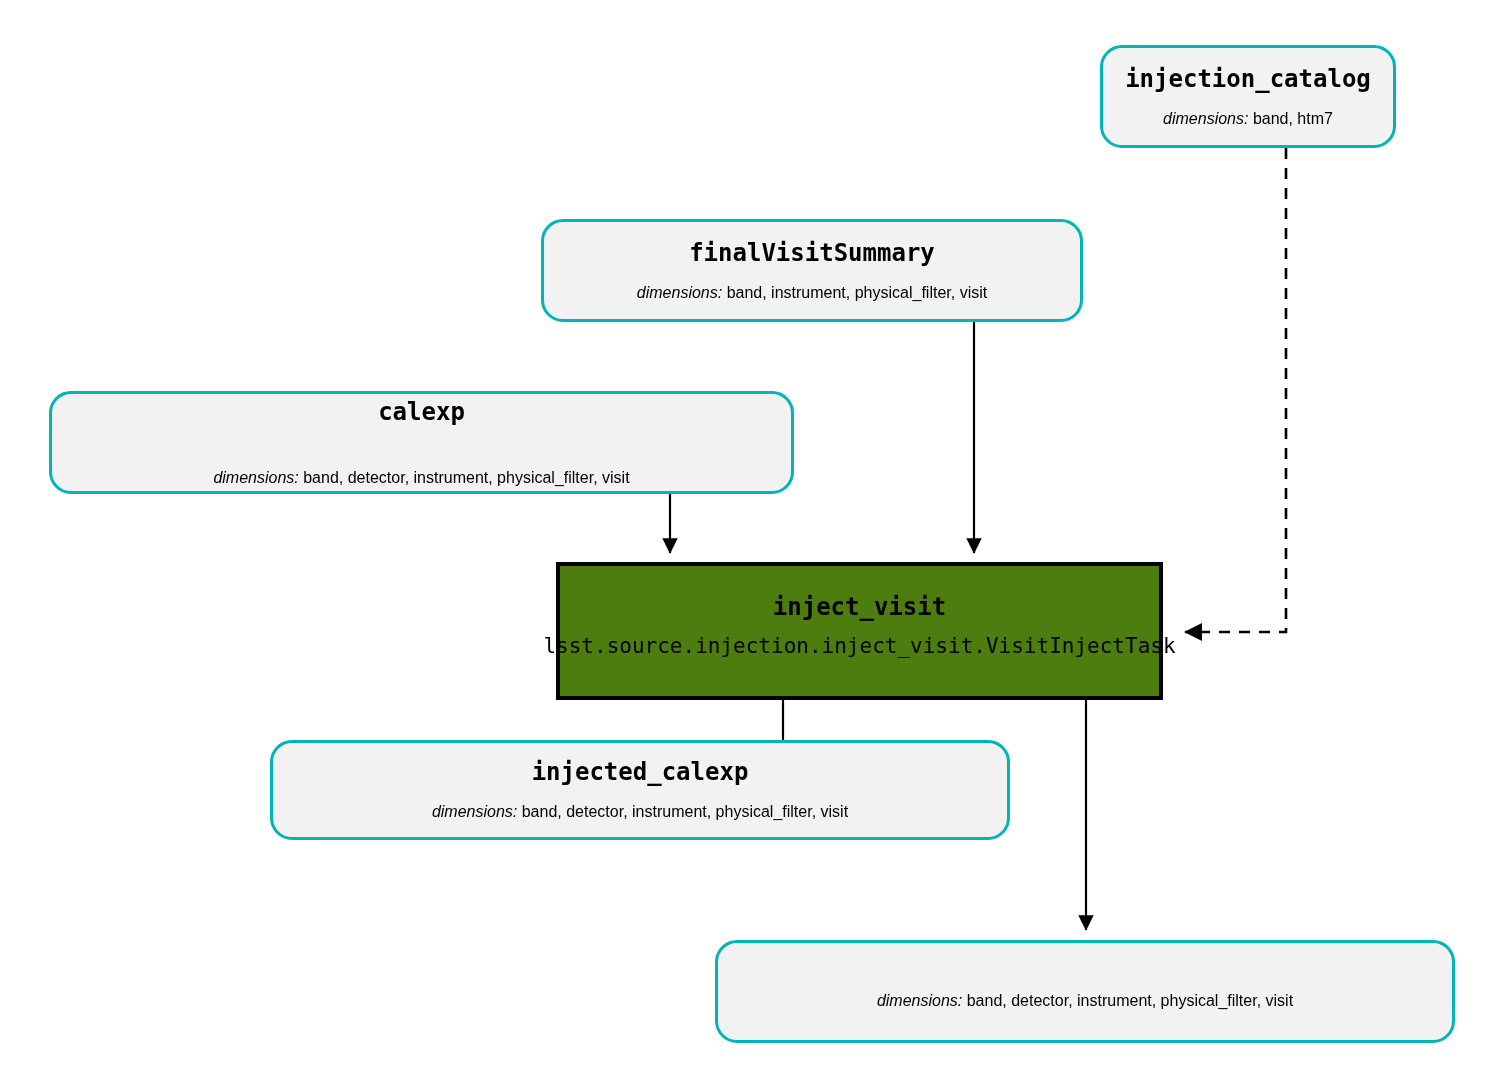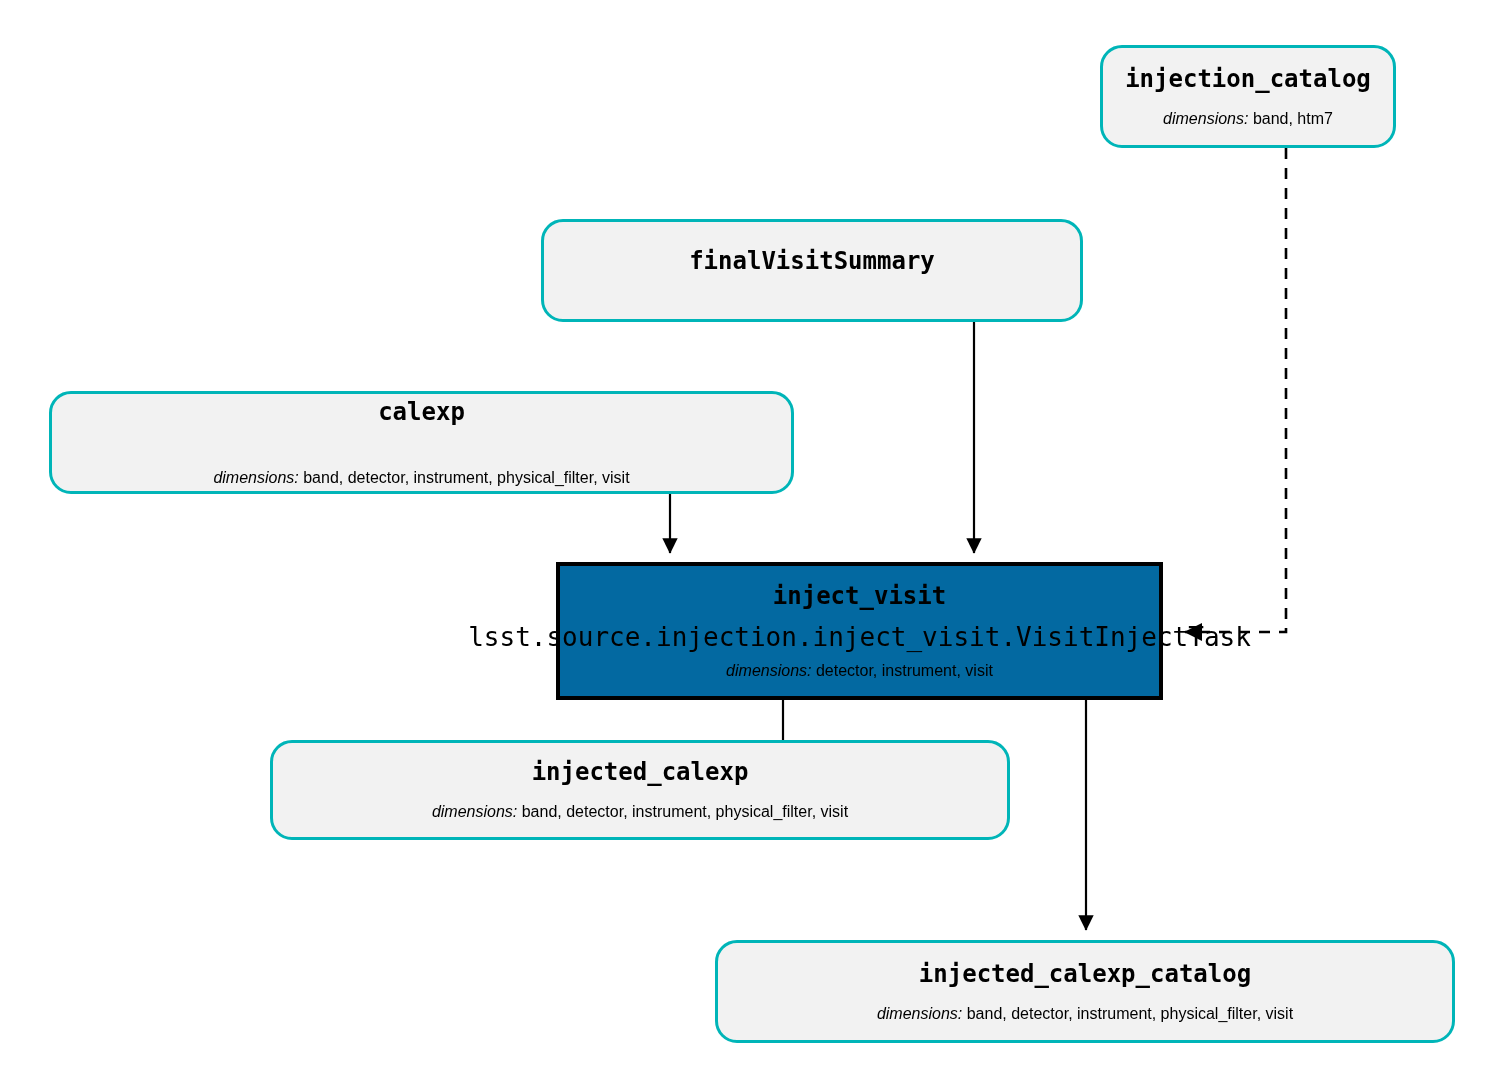--- a/index.html
+++ b/index.html
@@ -32,37 +32,37 @@
     flex-direction: column;
     align-items: center;
     justify-content: center;
   }
   .dataset-node {
     background: #f2f2f2;
     border: 3px solid #00b5b8;
     border-radius: 22px;
   }
   .task-node {
-    background: #0369a1;
+    background: #4d7c0f;
     border: 4px solid #000000;
     border-radius: 0;
   }
   .node-title {
     font-family: "DejaVu Sans Mono", monospace;
     font-weight: bold;
     font-size: 24px;
     color: #000000;
     letter-spacing: 0px;
     line-height: 1.1;
     text-align: center;
     white-space: nowrap;
   }
   .node-subtitle {
     font-family: "DejaVu Sans Mono", monospace;
-    font-size: 26px;
+    font-size: 21px;
     color: #000000;
     text-align: center;
     white-space: nowrap;
     line-height: 1.1;
   }
   .node-dims {
     font-family: Liberation Sans, sans-serif;
     font-size: 16px;
     color: #000000;
     text-align: center;
@@ -117,41 +117,40 @@
 
   <div class="node dataset-node" style="left:1100px; top:45px; width:296px; height:103px;">
     <div class="node-title">injection_catalog</div>
     <div class="gap-title-dims"></div>
     <div class="node-dims"><span class="dims-label">dimensions:</span> <span>band, htm7</span></div>
   </div>
 
   <div class="node dataset-node" style="left:541px; top:219px; width:542px; height:103px;">
     <div class="node-title">finalVisitSummary</div>
     <div class="gap-title-dims"></div>
+    <div class="node-dims"><span class="dims-label">dimensions:</span> <span>band, instrument, physical_filter, visit</span></div>
   </div>
 
   <div class="node dataset-node" style="left:49px; top:391px; width:745px; height:103px;gap:13px;">
     <div class="node-title">calexp</div>
     <div class="gap-title-dims"></div>
     <div class="node-dims"><span class="dims-label">dimensions:</span> <span>band, detector, instrument, physical_filter, visit</span></div>
   </div>
 
   <div class="node task-node" style="left:556px; top:562px; width:607px; height:138px;">
     <div class="node-title">inject_visit</div>
     <div class="gap-title-sub"></div>
     <div class="node-subtitle">lsst.source.injection.inject_visit.VisitInjectTask</div>
     <div class="gap-sub-dims"></div>
-    <div class="node-dims"><span class="dims-label">dimensions:</span> <span>detector, instrument, visit</span></div>
   </div>
 
   <div class="node dataset-node" style="left:270px; top:740px; width:740px; height:100px;">
     <div class="node-title">injected_calexp</div>
     <div class="gap-title-dims"></div>
     <div class="node-dims"><span class="dims-label">dimensions:</span> <span>band, detector, instrument, physical_filter, visit</span></div>
   </div>
 
   <div class="node dataset-node" style="left:715px; top:940px; width:740px; height:103px;">
-    <div class="node-title">injected_calexp_catalog</div>
     <div class="gap-title-dims"></div>
     <div class="node-dims"><span class="dims-label">dimensions:</span> <span>band, detector, instrument, physical_filter, visit</span></div>
   </div>
 
 </div>
 
 </body></html>

